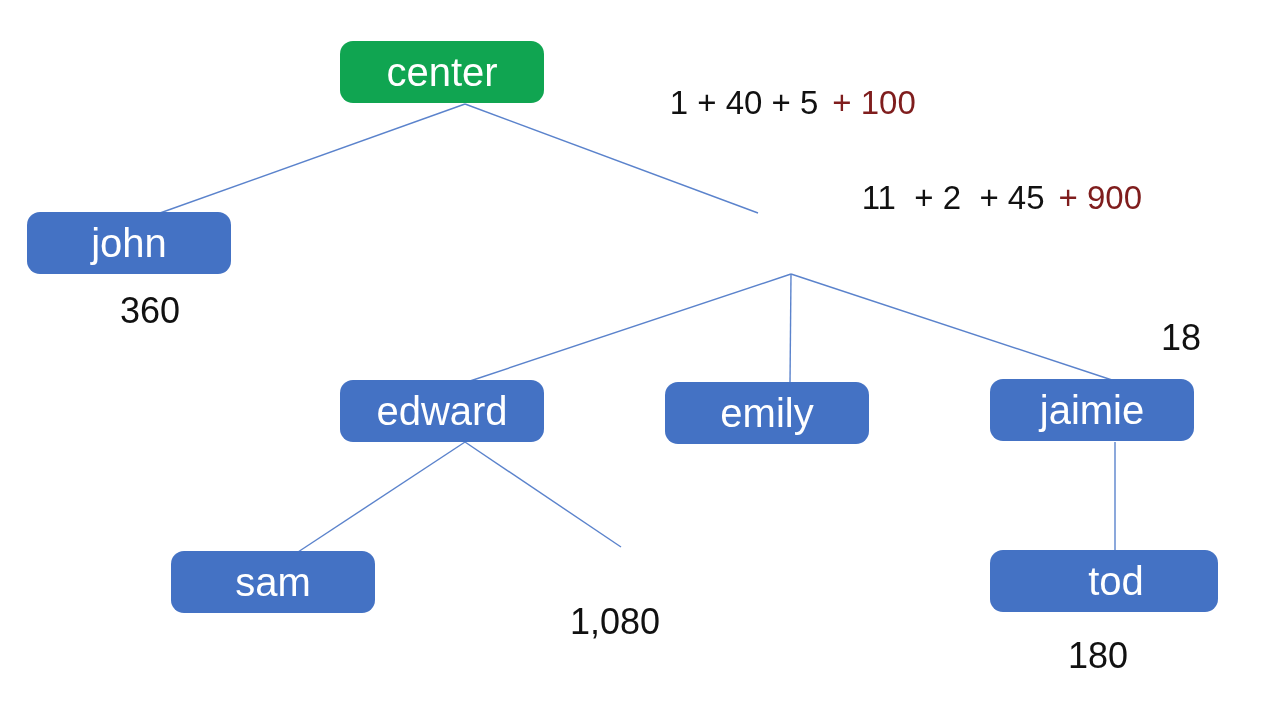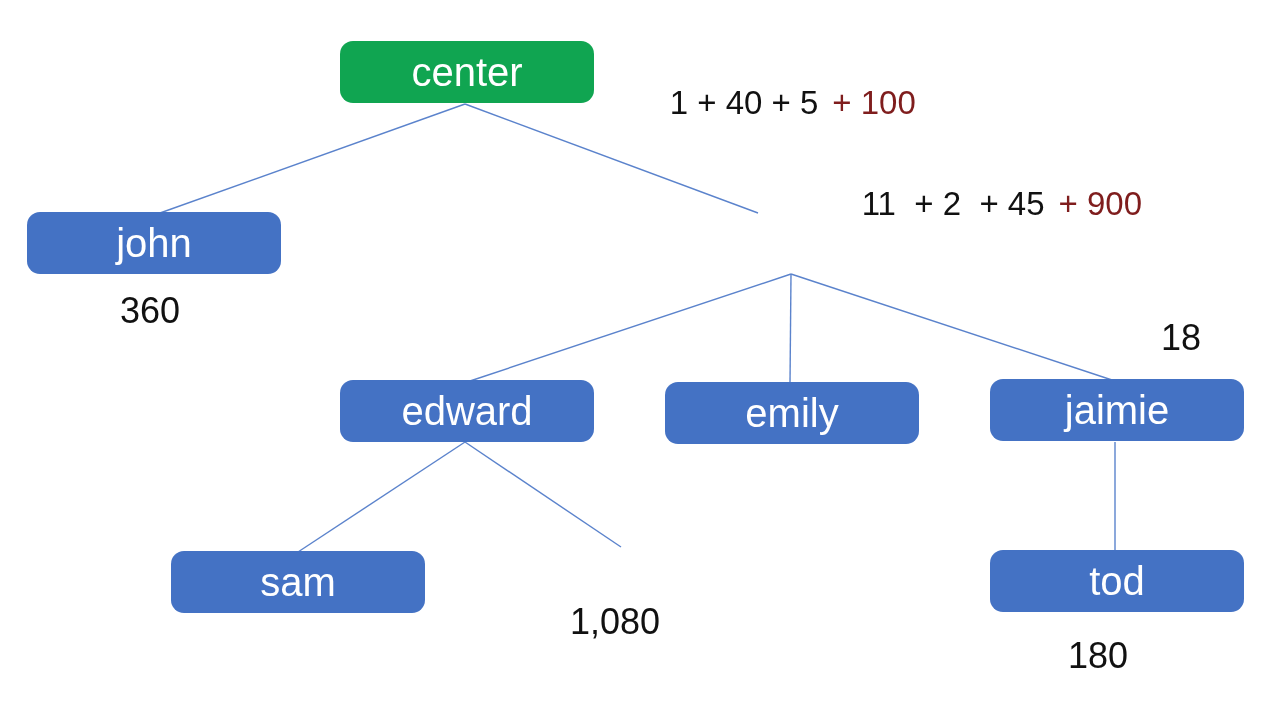--- a/index.html
+++ b/index.html
@@ -2,52 +2,52 @@
 <html><head>
 <meta charset="utf-8">
 <style>
   html,body { margin:0; padding:0; background:#ffffff; }
   .canvas {
     position:relative; width:1280px; height:708px; background:#ffffff;
     font-family:"Liberation Sans", sans-serif; overflow:hidden;
   }
   .edges { position:absolute; left:0; top:0; width:1280px; height:708px; }
   .node {
-    position:absolute; width:254px; height:62px; border-radius:13px;
+    position:absolute; width:204px; height:62px; border-radius:13px;
     display:flex; align-items:center; justify-content:center;
     color:#ffffff; font-size:40px; line-height:1;
   }
   .node-blue  { background:#4472c4; }
   .node-green { background:#10a551; }
   .n-center { left:340px; top:41px;  }
   .n-john   { left:27px;  top:212px; }
   .n-mary   { left:666px; top:212px; }
   .n-edward { left:340px; top:380px; }
   .n-emily  { left:665px; top:382px; }
   .n-jaimie { left:990px; top:379px; }
   .n-sam    { left:171px; top:551px; }
   .n-young  { left:497px; top:546px; }
-  .n-tod    { left:990px; top:550px; }
+  .n-tod    { left:990px; top:550px;padding-left:24px; }
   .num {
     position:absolute; font-size:36px; color:#111111;
     text-align:center; line-height:1; width:140px;
   }
   .v-john   { left:80px;   top:293px; }
   .v-edward { left:205px;  top:391px; }
   .v-emily  { left:693px;  top:459px; }
   .v-jaimie { left:1111px; top:320px; }
   .v-young  { left:545px;  top:604px; }
   .v-tod    { left:1028px; top:638px; }
   .expr {
     position:absolute; font-size:33px; color:#111111;
     line-height:1; white-space:pre;
   }
   .expr .red { color:#7f1d1d; margin-left:14px; white-space:pre; }
   .e-center { left:633px; top:53px;  }
-  .e-mary   { left:825px; top:154px; }
+  .e-mary   { left:825px; top:148px; }
 </style>
 </head>
 <body>
 
 <div class="canvas">
 
   <svg class="edges" viewBox="0 0 1280 708" xmlns="http://www.w3.org/2000/svg">
     <g stroke="#5b83cc" stroke-width="1.4" fill="none">
       <line x1="465" y1="104" x2="160" y2="213"></line>
       <line x1="465" y1="104" x2="758" y2="213"></line>

